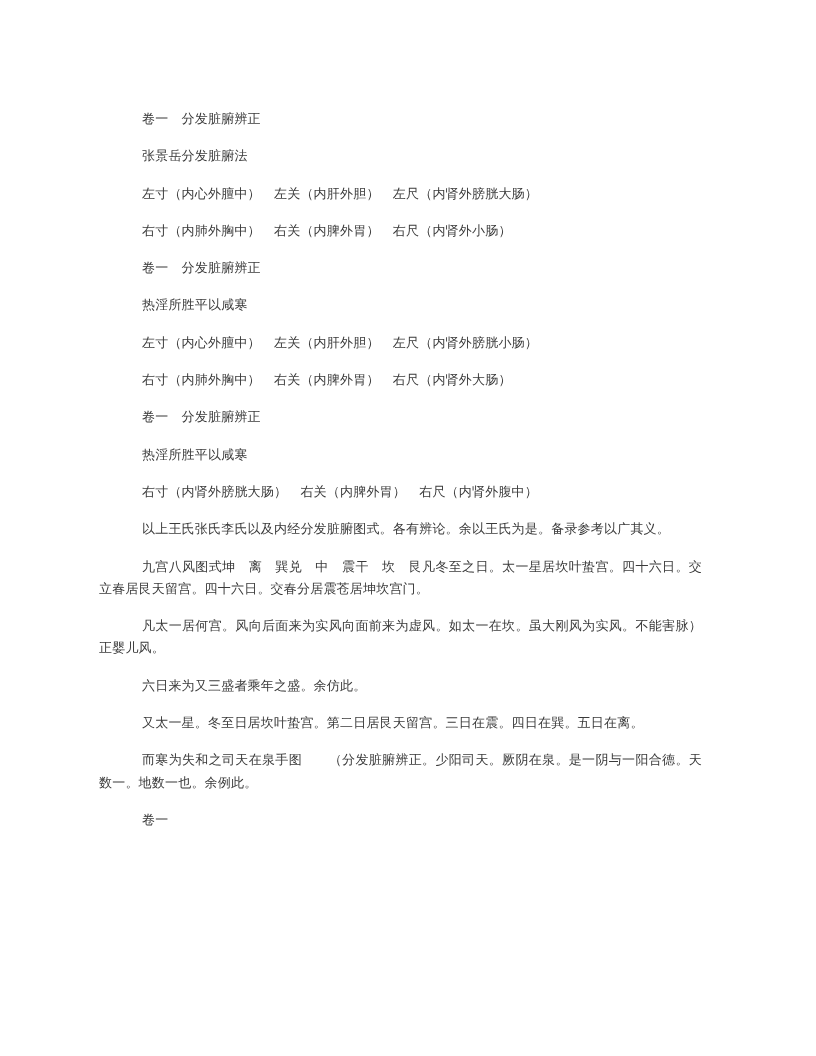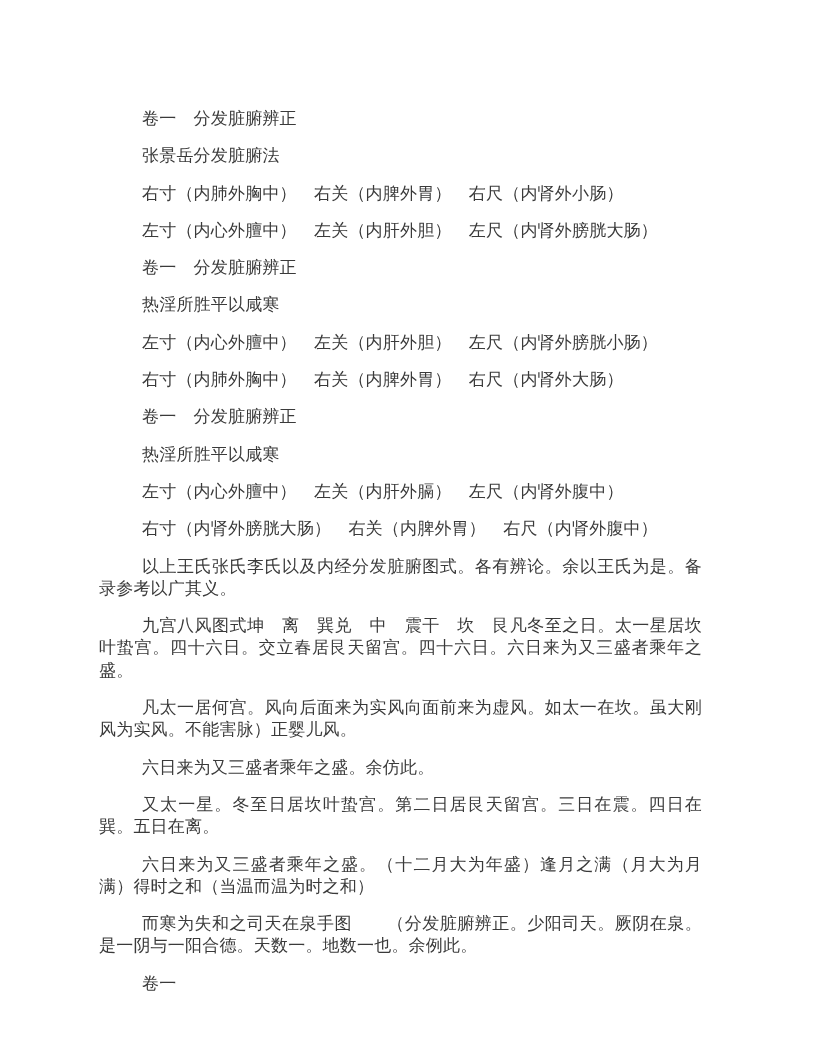--- a/index.html
+++ b/index.html
@@ -15,46 +15,44 @@
   }
   .page {
     box-sizing: border-box;
     width: 816px;
     height: 1056px;
     padding: 108px 98px 0 99px;
     background: #ffffff;
   }
   .para {
     margin: 0 16px 15px 0;
-    font-size: 17px;
+    font-size: 13px;
     line-height: 22.3px;
     letter-spacing: 0.2px;
     color: #3a3a3a;
     text-indent: 43px;
     text-align: justify;
     word-break: break-all;
   }
 </style>
 </head>
 <body>
 
 <div class="page">
   <p class="para">卷一　分发脏腑辨正</p>
   <p class="para">张景岳分发脏腑法</p>
+  <p class="para">左寸（内心外膻中）　左关（内肝外胆）　左尺（内肾外膀胱大肠）</p>
   <p class="para">右寸（内肺外胸中）　右关（内脾外胃）　右尺（内肾外小肠）</p>
-  <p class="para">左寸（内心外膻中）　左关（内肝外胆）　左尺（内肾外膀胱大肠）</p>
   <p class="para">卷一　分发脏腑辨正</p>
   <p class="para">热淫所胜平以咸寒</p>
   <p class="para">左寸（内心外膻中）　左关（内肝外胆）　左尺（内肾外膀胱小肠）</p>
   <p class="para">右寸（内肺外胸中）　右关（内脾外胃）　右尺（内肾外大肠）</p>
   <p class="para">卷一　分发脏腑辨正</p>
   <p class="para">热淫所胜平以咸寒</p>
-  <p class="para">左寸（内心外膻中）　左关（内肝外膈）　左尺（内肾外腹中）</p>
   <p class="para">右寸（内肾外膀胱大肠）　右关（内脾外胃）　右尺（内肾外腹中）</p>
   <p class="para">以上王氏张氏李氏以及内经分发脏腑图式。各有辨论。余以王氏为是。备录参考以广其义。</p>
-  <p class="para">九宫八风图式坤　离　巽兑　中　震干　坎　艮凡冬至之日。太一星居坎叶蛰宫。四十六日。交立春居艮天留宫。四十六日。六日来为又三盛者乘年之盛。</p>
+  <p class="para">九宫八风图式坤　离　巽兑　中　震干　坎　艮凡冬至之日。太一星居坎叶蛰宫。四十六日。交立春居艮天留宫。四十六日。交春分居震苍居坤坎宫门。</p>
   <p class="para">凡太一居何宫。风向后面来为实风向面前来为虚风。如太一在坎。虽大刚风为实风。不能害脉）正婴儿风。</p>
   <p class="para">六日来为又三盛者乘年之盛。余仿此。</p>
   <p class="para">又太一星。冬至日居坎叶蛰宫。第二日居艮天留宫。三日在震。四日在巽。五日在离。</p>
-  <p class="para">六日来为又三盛者乘年之盛。（十二月大为年盛）逢月之满（月大为月满）得时之和（当温而温为时之和）</p>
   <p class="para">而寒为失和之司天在泉手图　　（分发脏腑辨正。少阳司天。厥阴在泉。是一阴与一阳合德。天数一。地数一也。余例此。</p>
   <p class="para">卷一</p>
 </div>
 
 </body></html>

